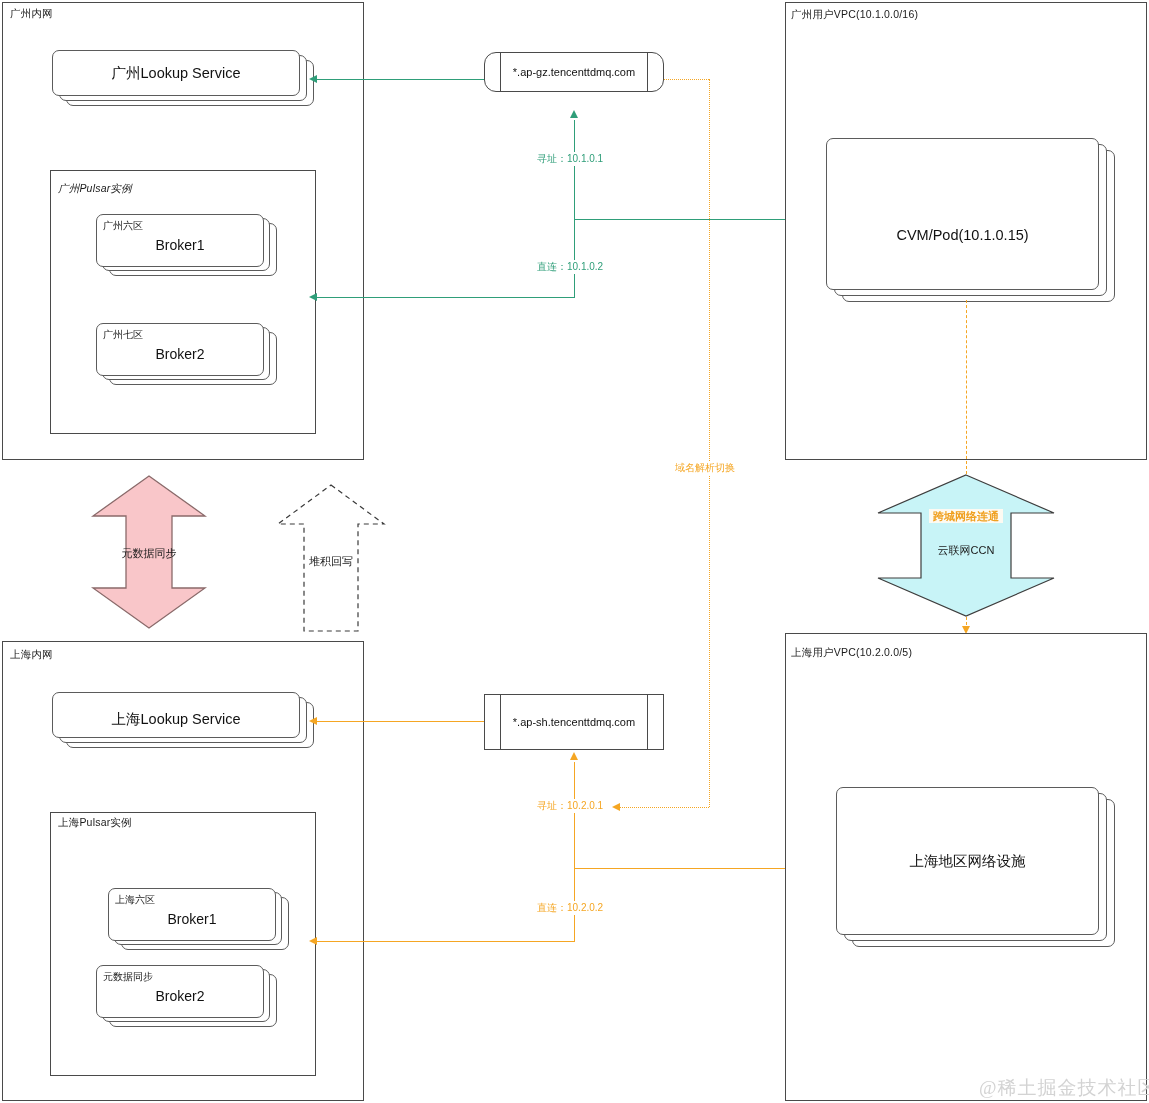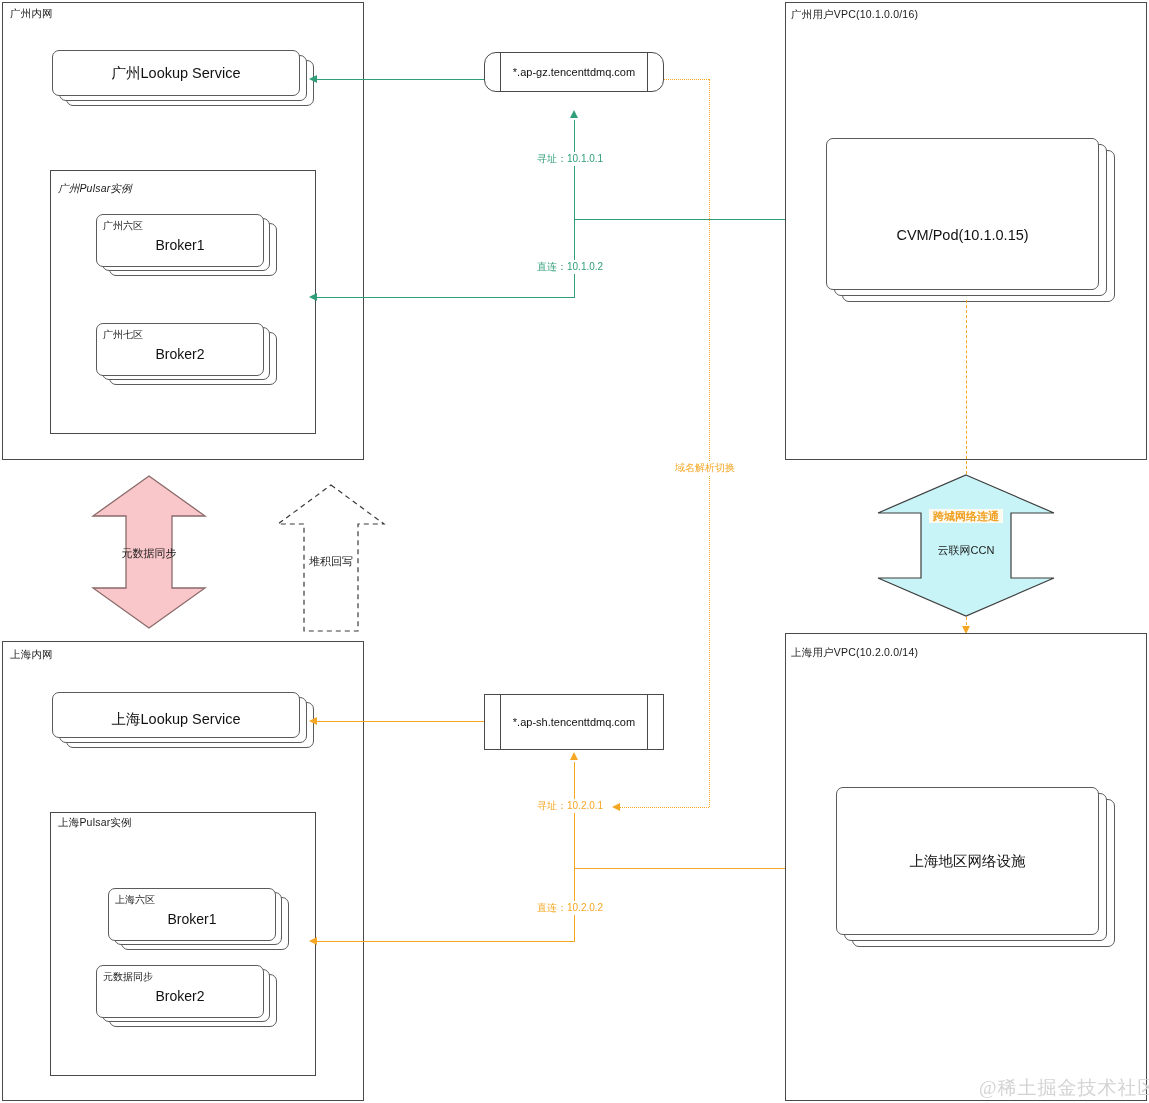--- a/index.html
+++ b/index.html
@@ -284,21 +284,21 @@
   <div class="arw up" style="left:569.5px;top:752px;color:#f5a623;"></div>
   <div class="elabel" style="left:534px;top:799px;color:#f5a623;">寻址：10.2.0.1</div>
 
   <div class="ln h" style="left:574px;top:868px;width:262px;border-top-color:#f5a623;"></div>
 
   <div class="ln h" style="left:316px;top:941px;width:259px;border-top-color:#f5a623;"></div>
   <div class="arw left" style="left:309px;top:936.5px;color:#f5a623;"></div>
   <div class="elabel" style="left:534px;top:901px;color:#f5a623;">直连：10.2.0.2</div>
 
   <div class="abs region" style="left:785px;top:633px;width:362px;height:468px;"></div>
-  <div class="region-label" style="left:791px;top:646px;">上海用户VPC(10.2.0.0/14)</div>
+  <div class="region-label" style="left:791px;top:646px;">上海用户VPC(10.2.0.0/5)</div>
 
   <div class="stack wide" style="left:836px;top:787px;width:295px;height:172px;">
     <div class="sheet s3" style="left:16px;top:12px;width:263px;height:148px;"></div>
     <div class="sheet s2" style="left:8px;top:6px;width:263px;height:148px;"></div>
     <div class="sheet s1" style="left:0px;top:0px;width:263px;height:148px;"></div>
     <div class="title" style="left:0px;top:0px;width:263px;height:148px;">上海地区网络设施</div>
   </div>
 
   <div class="watermark" style="left:979px;top:1075px;">@稀土掘金技术社区</div>
 

